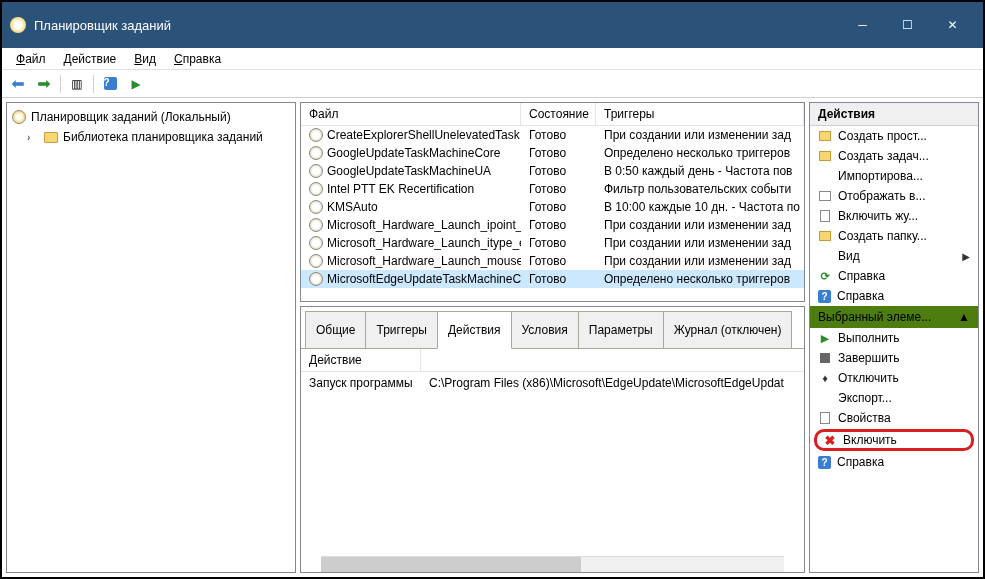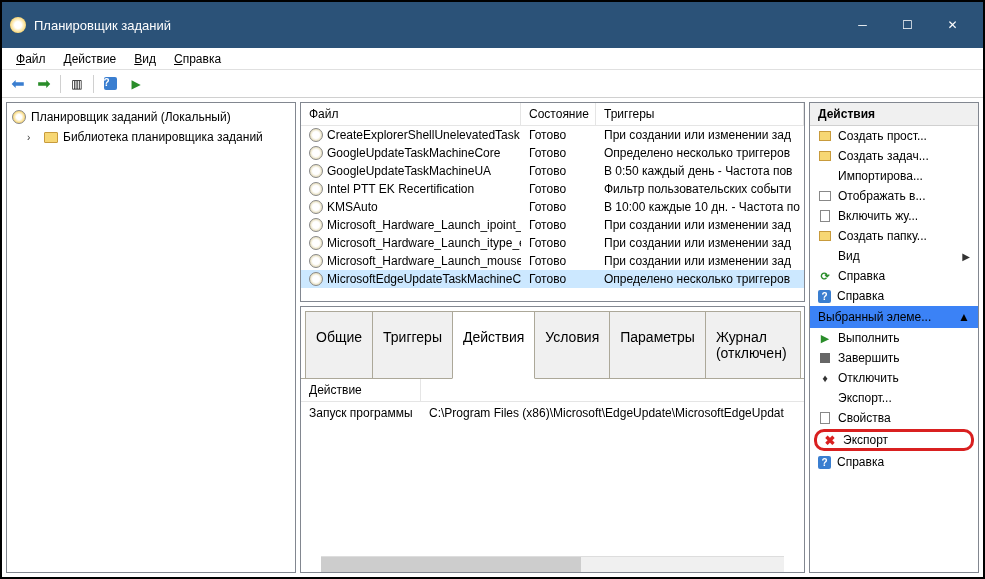--- a/index.html
+++ b/index.html
@@ -33,38 +33,38 @@
 .list-body { flex: 1; overflow-y: auto; overflow-x: hidden; }
 .list-row { display: flex; padding: 1px 0; cursor: pointer; }
 .list-row.selected { background: #cce8ff; }
 .list-cell { padding: 1px 8px; display: flex; align-items: center; gap: 4px; overflow: hidden; white-space: nowrap; }
 .list-cell.col-file { width: 220px; }
 .list-cell.col-status { width: 75px; }
 .list-cell.col-trigger { flex: 1; }
 .task-ico { width: 14px; height: 14px; border-radius: 50%; border: 1px solid #888; background: radial-gradient(circle, #fff 40%, #e8e0c0 70%); flex-shrink: 0; }
 .detail-panel { flex: 1; border: 1px solid #828790; background: #fff; display: flex; flex-direction: column; overflow: hidden; }
 .tabs { display: flex; background: #fff; padding: 4px 4px 0 4px; gap: 0; }
-.tab { padding: 17px 10px; border: 1px solid #aca899; border-bottom: none; background: #f0f0f0; cursor: pointer; font-size: 14px; margin-right: -1px; position: relative; }
+.tab { padding: 11px 10px; border: 1px solid #aca899; border-bottom: none; background: #f0f0f0; cursor: pointer; font-size: 12px; margin-right: -1px; position: relative; }
 .tab.active { background: #fff; z-index: 2; border-bottom: 1px solid #fff; margin-bottom: -1px; }
 .tab-content { flex: 1; border-top: 1px solid #aca899; padding: 0; overflow: hidden; display: flex; flex-direction: column; }
 .detail-header { display: flex; background: #fff; border-bottom: 1px solid #e5e5e5; }
 .detail-header-cell { padding: 4px 8px; border-right: 1px solid #e5e5e5; }
 .dcol-action { width: 120px; }
 .dcol-detail { flex: 1; }
 .detail-row { display: flex; padding: 2px 0; }
 .detail-cell { padding: 2px 8px; overflow: hidden; white-space: nowrap; }
 .hscroll-area { flex: 1; overflow: auto; }
 .hscroll-bar { height: 16px; background: #f0f0f0; border-top: 1px solid #ddd; position: relative; margin: 0 20px; }
 .hscroll-thumb { position: absolute; left: 0; width: 260px; height: 100%; background: #cdcdcd; }
 .actions-panel { width: 170px; border: 1px solid #828790; margin: 4px 4px 4px 2px; background: #fff; display: flex; flex-direction: column; overflow: hidden; }
 .actions-header { background: #f0f0f0; padding: 4px 8px; font-weight: bold; border-bottom: 1px solid #d0d0d0; }
 .actions-body { flex: 1; overflow-y: auto; }
 .action-item { display: flex; align-items: center; gap: 6px; padding: 3px 8px; cursor: pointer; white-space: nowrap; overflow: hidden; }
 .action-item.highlighted { border: 3px solid #d92020; border-radius: 10px; padding: 1px 6px; margin: 1px 4px; }
-.action-section { background: #3b82f6; padding: 4px 8px; font-weight: normal; display: flex; align-items: center; justify-content: space-between; }
+.action-section { background: #4d7c0f; padding: 4px 8px; font-weight: normal; display: flex; align-items: center; justify-content: space-between; }
 .act-ico { width: 14px; height: 14px; display: flex; align-items: center; justify-content: center; flex-shrink: 0; font-size: 11px; }
 .ico-create { background: #f7d774; border: 1px solid #c89b3c; width: 12px; height: 10px; }
 .ico-import { color: #333; }
 .ico-display { background: #fff; border: 1px solid #888; width: 12px; height: 10px; }
 .ico-log { background: #fff; border: 1px solid #888; width: 10px; height: 12px; }
 .ico-folder { background: #f7d774; border: 1px solid #c89b3c; width: 12px; height: 10px; }
 .ico-refresh { color: #2a8d2a; font-weight: bold; }
 .ico-help { background: #3a7ed0; color: #fff; width: 13px; height: 13px; border-radius: 2px; font-weight: bold; font-size: 10px; }
 .ico-play { color: #2a8d2a; }
 .ico-stop { width: 10px; height: 10px; background: #666; }
@@ -313,21 +313,21 @@
           <span>Экспорт...</span>
         </div>
       <div class="action-item">
           <span class="act-ico">
             <span class="ico-prop"></span>
           </span>
           <span>Свойства</span>
         </div>
       <div class="action-item highlighted">
           <span class="act-ico ico-delete">✖</span>
-          <span>Экспорт</span>
+          <span>Включить</span>
         </div>
       <div class="action-item">
           <span class="act-ico ico-help">?</span>
           <span>Справка</span>
         </div>
     </div>
   </div>
 </div>
 
 </body></html>

